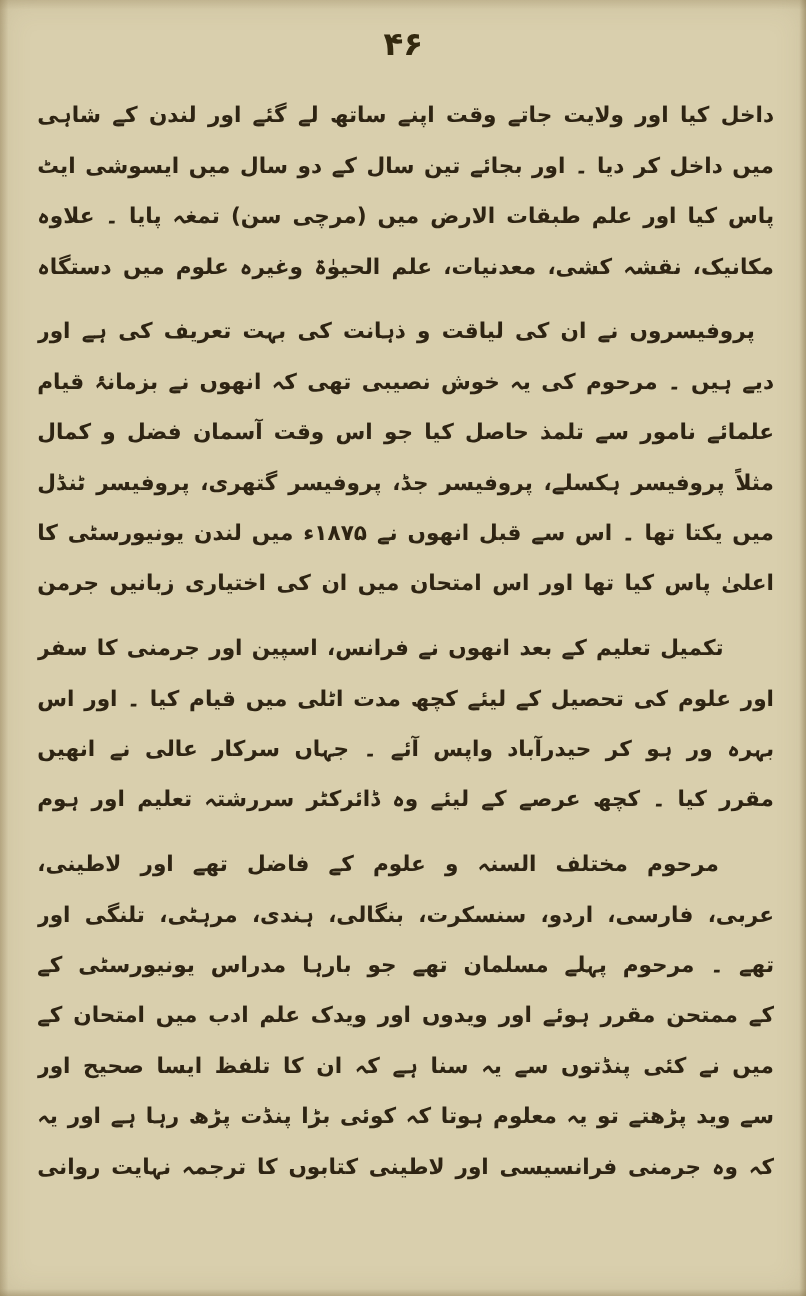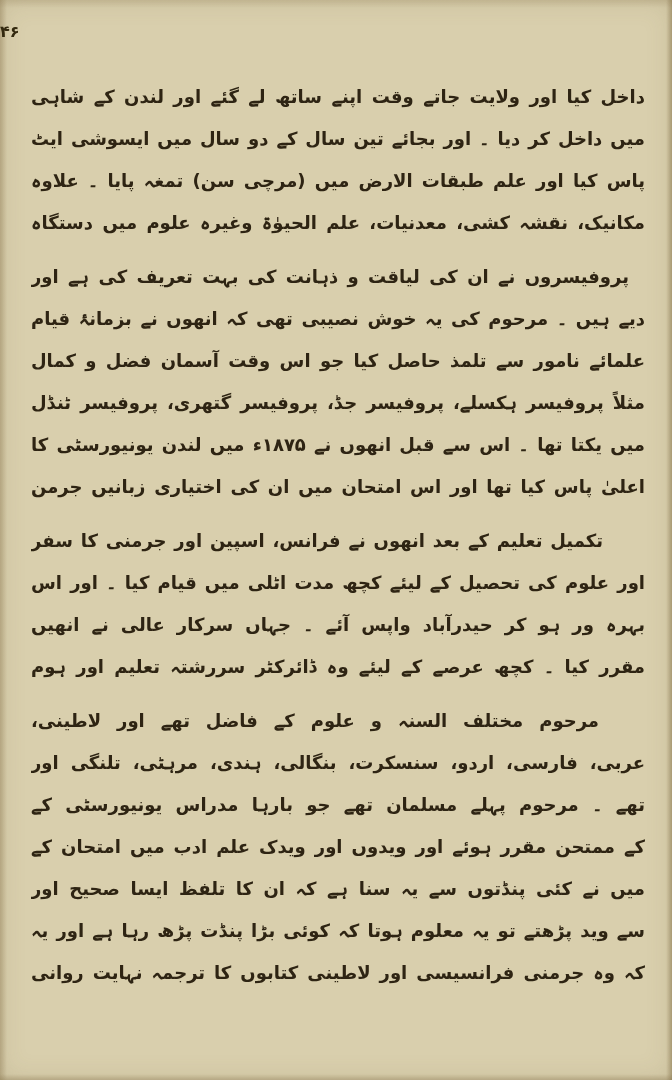--- a/index.html
+++ b/index.html
@@ -25,22 +25,22 @@
         rgba(140,120,80,0.0) calc(100% - 6px), rgba(120,100,60,0.30) 100%),
       #d9cfad;
     box-shadow: inset 0 0 26px rgba(115, 98, 60, 0.18);
     overflow: hidden;
   }
   .pagenum {
     position: absolute;
     top: 22px;
     left: 0;
     right: 0;
-    text-align: left;
-    font-size: 16px;
+    text-align: center;
+    font-size: 27px;
     font-weight: bold;
     color: #33290f;
     letter-spacing: 2px;
   }
   .textblock {
     position: absolute;
     top: 76px;
     right: 27px;
     left: 31px;
     direction: rtl;

